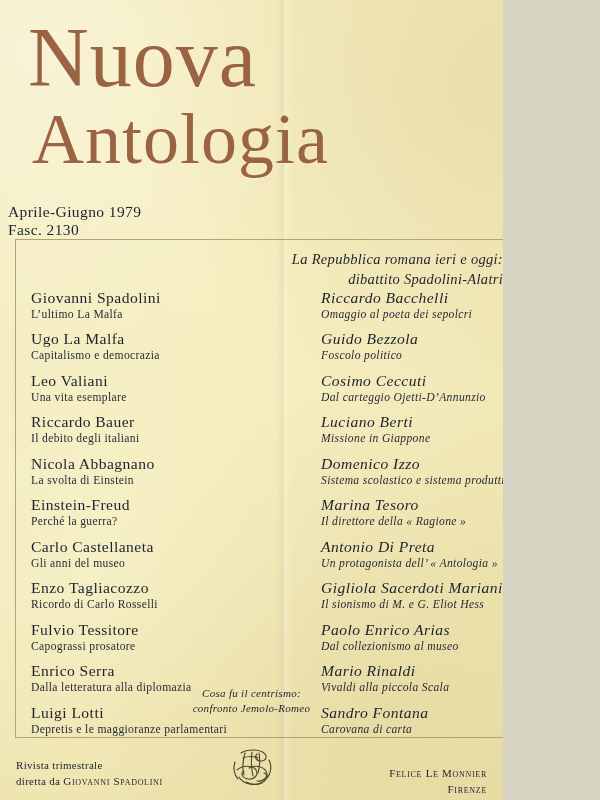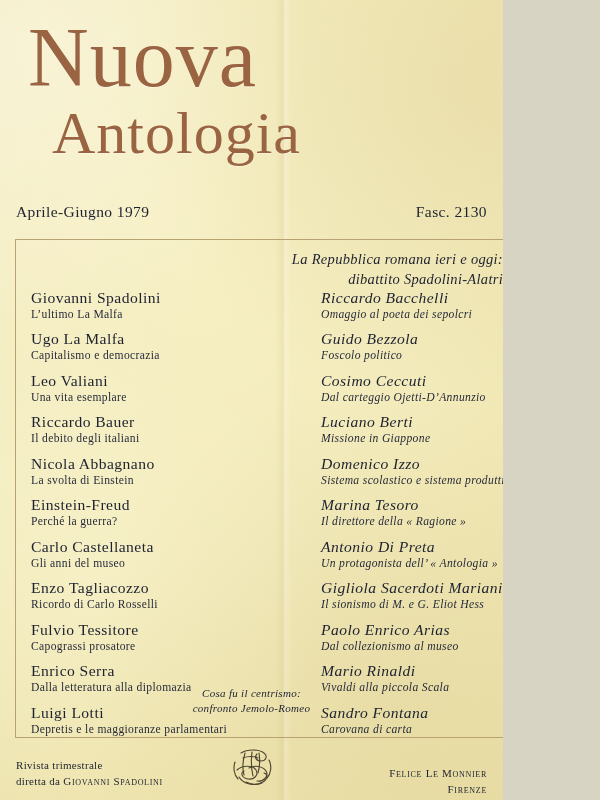--- a/index.html
+++ b/index.html
@@ -58,35 +58,36 @@
     font-weight: 400;
     letter-spacing: 1px;
     line-height: 0.96;
     text-shadow: 0 1px 0 rgba(255,255,255,0.35);
   }
   .masthead .l1 {
     font-size: 84px;
     padding-left: 28px;
   }
   .masthead .l2 {
-    font-size: 60px;
-    padding-left: 52px;
+    font-size: 72px;
+    padding-left: 32px;
     margin-top: 6px;
   }
 
   
   .issueline {
     position: absolute;
-    left: 16px; right: 16px; top: 203px;
+    left: 8px; right: 16px; top: 203px;
     display: flex;
     justify-content: space-between;
     align-items: baseline;
     font-size: 15.5px;
     letter-spacing: 0.4px;
     z-index: 4;
+    flex-direction: column;
   }
 
   
   .frame {
     position: absolute;
     left: 15px; top: 239px;
     width: 570px; height: 499px;
     border: 1.2px solid #b8a272;
     box-sizing: border-box;
     z-index: 4;

